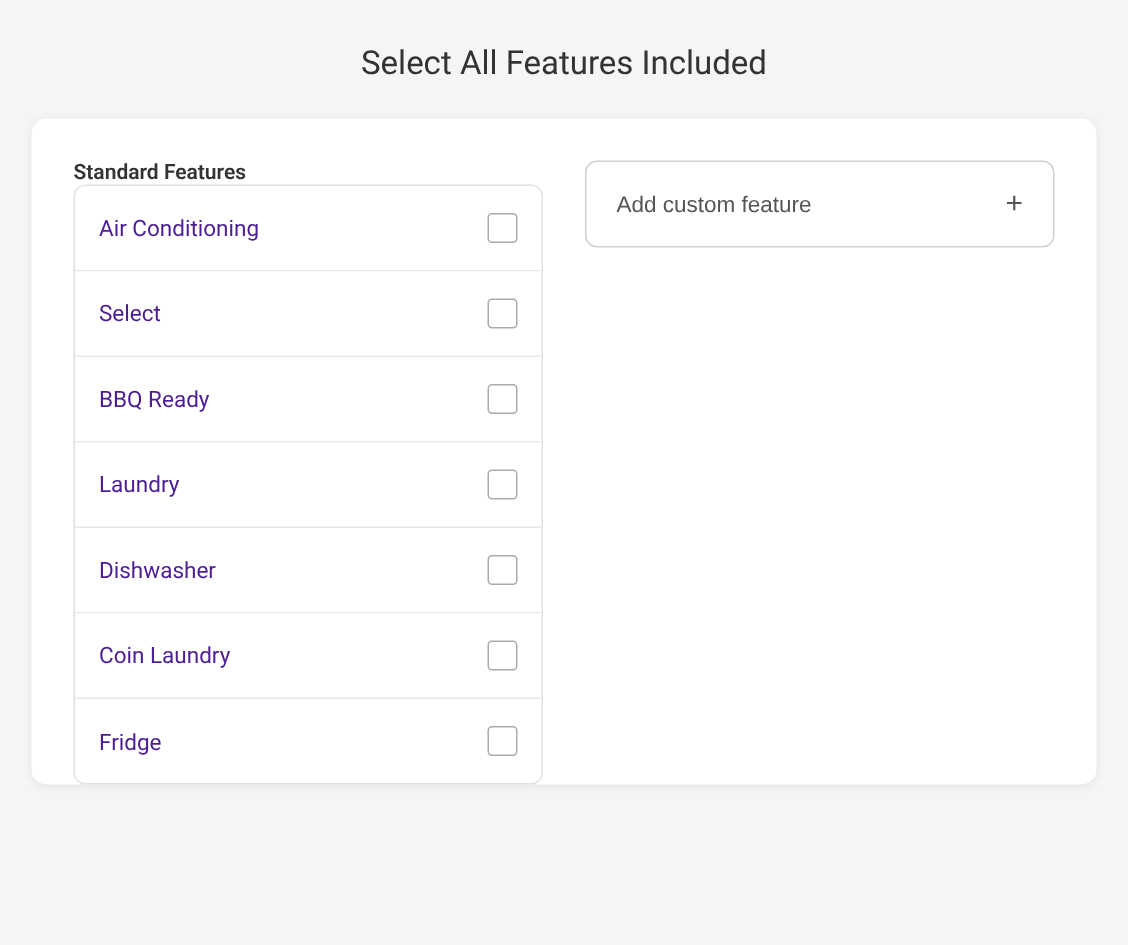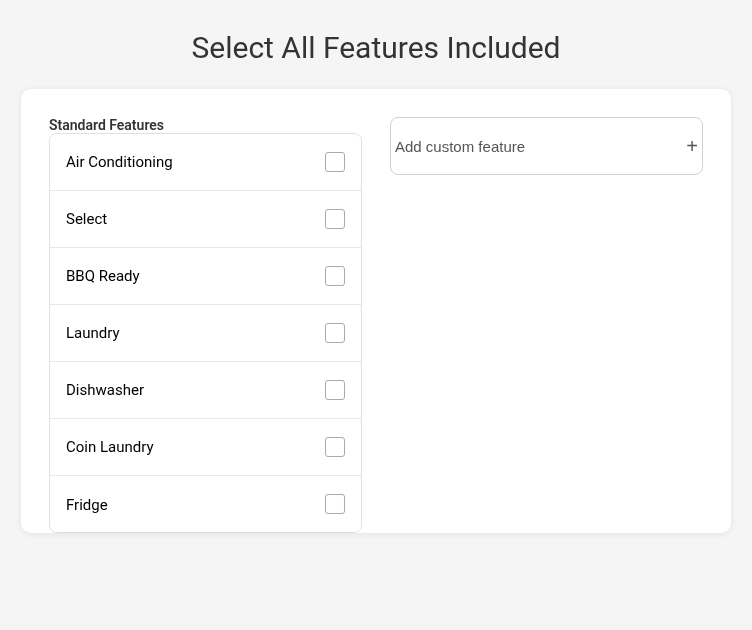--- a/index.html
+++ b/index.html
@@ -12,21 +12,21 @@
       background-color: #f5f5f5;
       font-family: -apple-system, BlinkMacSystemFont, 'Segoe UI', Roboto, sans-serif;
       width: 752px;
       height: 630px;
       display: flex;
       flex-direction: column;
       align-items: center;
     }
 
     .page-title {
-      font-size: 30px;
+      font-size: 22px;
       color: #333;
       font-weight: 400;
       padding: 30px 0 24px;
     }
 
     .main-card {
       background: #fff;
       border-radius: 10px;
       box-shadow: 0 1px 6px rgba(0,0,0,0.08);
       width: 710px;
@@ -65,21 +65,21 @@
       background: #fff;
     }
 
     .feature-item:last-child {
       border-bottom: none;
       align-items: flex-end;
     }
 
     .feature-label {
       font-size: 15px;
-      color: #000000;
+      color: #4c1d95;
       font-weight: 400;
     }
 
     .feature-checkbox {
       width: 20px;
       height: 20px;
       border: 1.5px solid #aaa;
       border-radius: 3px;
       background: #fff;
       cursor: pointer;
@@ -90,21 +90,21 @@
 
     .feature-checkbox:checked {
       background: #333;
       border-color: #333;
     }
 
     .add-custom-btn {
       display: flex;
       align-items: center;
       justify-content: space-between;
-      padding: 18px 4px;
+      padding: 18px 20px;
       border: 1px solid #d0d0d0;
       border-radius: 8px;
       background: #fff;
       cursor: pointer;
       width: 100%;
       font-size: 15px;
       color: #555;
       font-weight: 400;
     }
 

